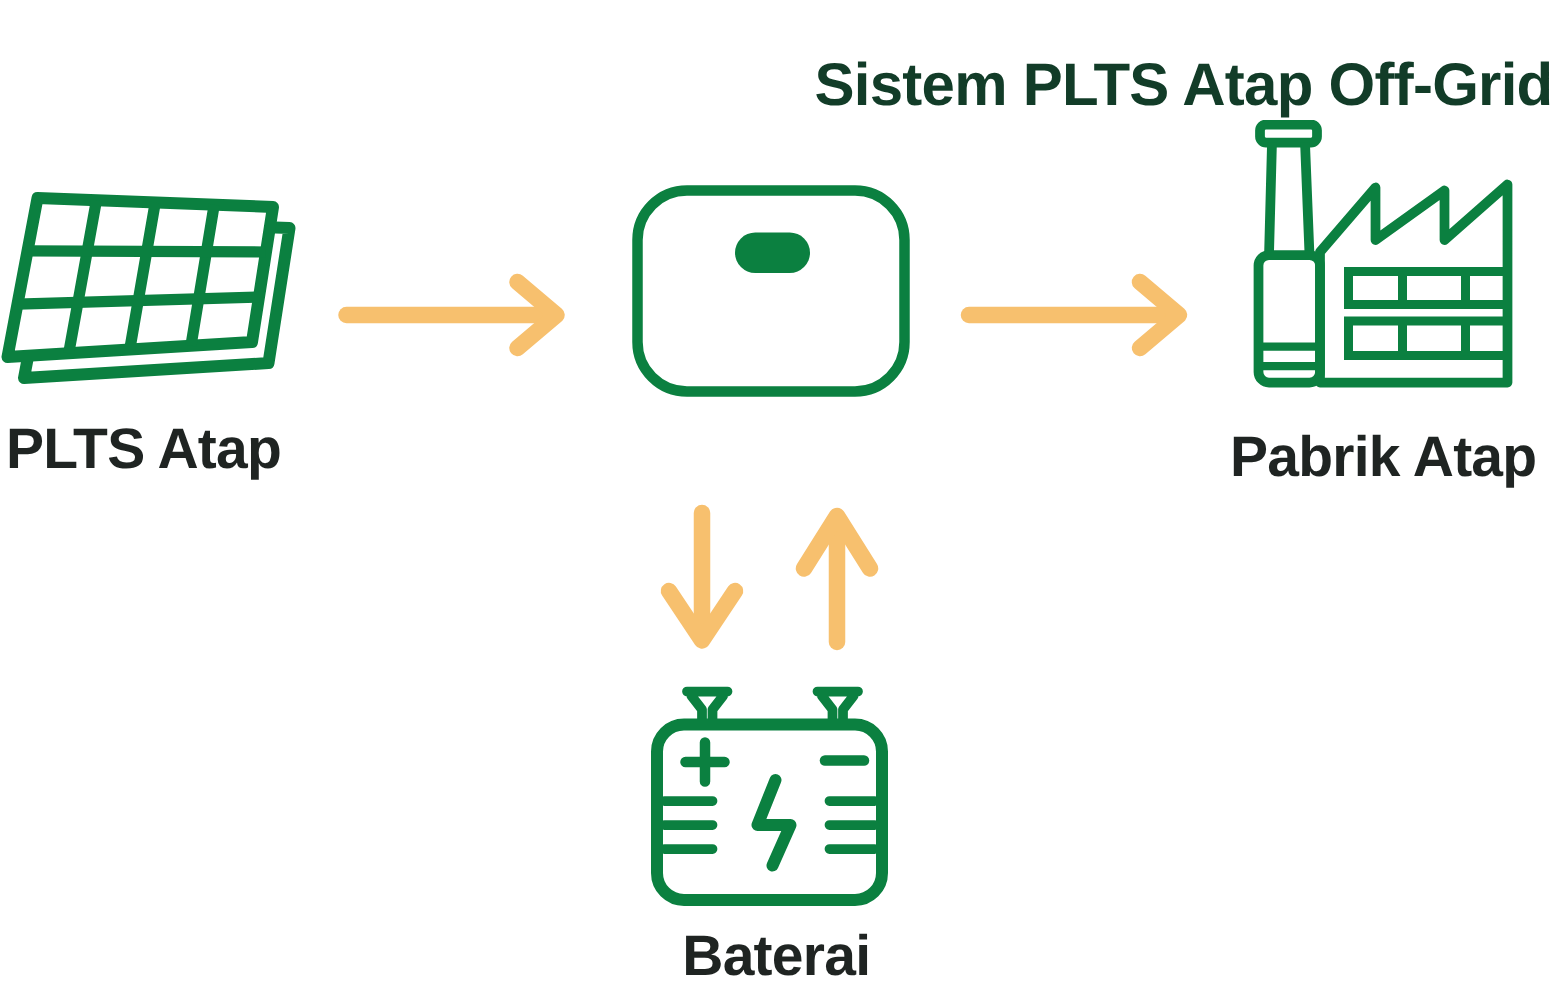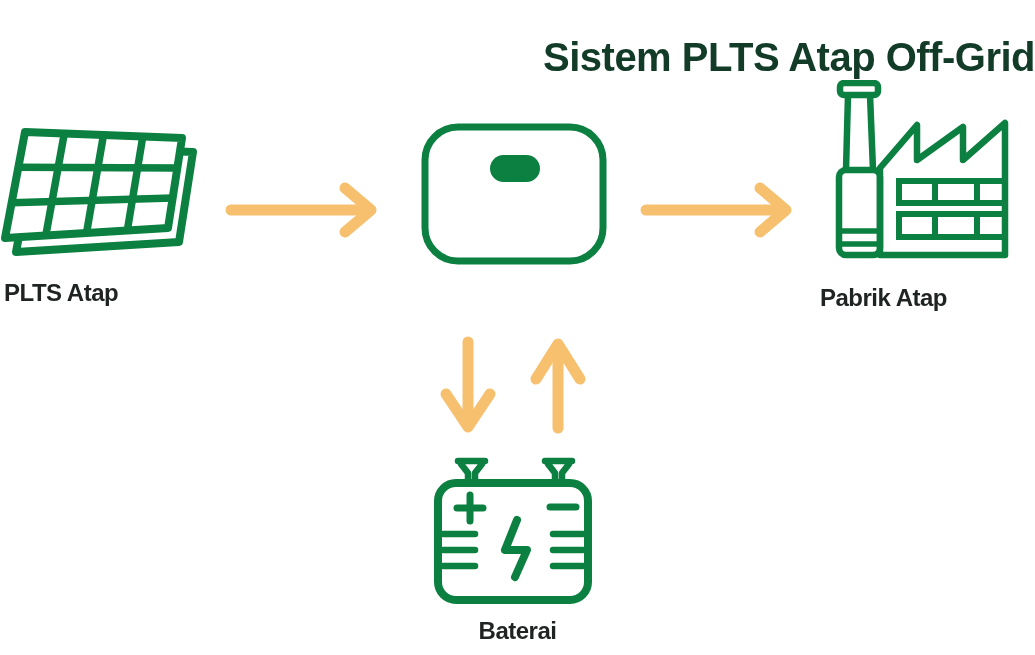--- a/index.html
+++ b/index.html
@@ -12,21 +12,21 @@
   }
   .title{
     position:absolute;top:4px;left:0;width:100%;
     text-align:right;
     font-size:40px;font-weight:700;letter-spacing:-0.5px;
     color:var(--title-green,#123C28);
     margin-top:31px;
   }
   .node-label{
     position:absolute;
-    font-size:24px;font-weight:700;letter-spacing:-0.5px;
+    font-size:38px;font-weight:700;letter-spacing:-0.5px;
     color:var(--label-dark,#1F2422);
     white-space:nowrap;
   }
   .lbl-plts{left:4px;top:279px;}
   .lbl-inverter{left:420px;width:195px;top:281px;text-align:center;}
   .lbl-pabrik{left:820px;top:284px;}
   .lbl-baterai{left:420px;width:195px;top:617px;text-align:center;}
   .icon{position:absolute;}
   .ic-solar{left:0;top:126px;}
   .ic-inverter{left:420px;top:122px;}

